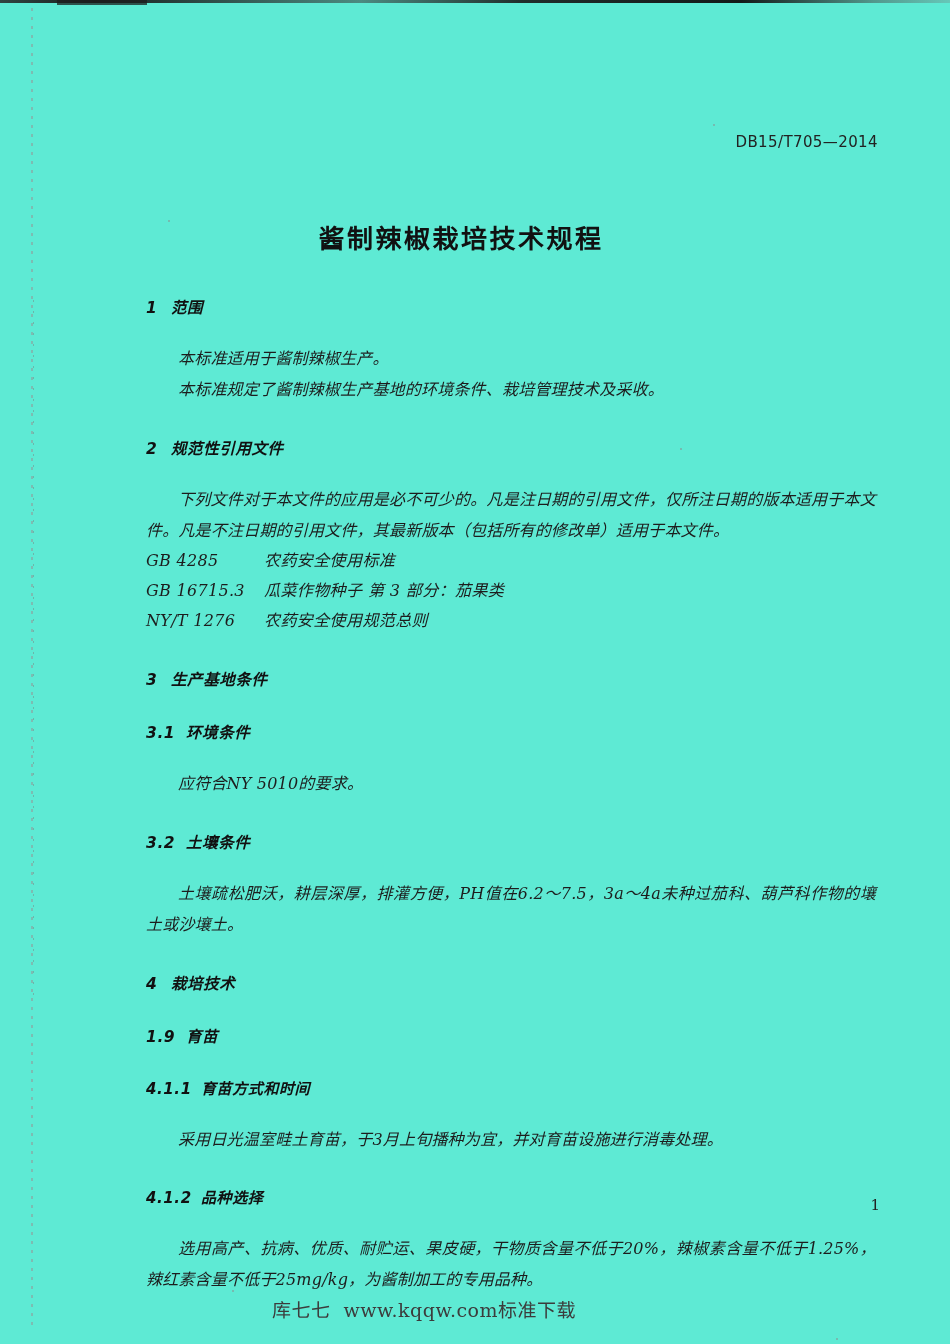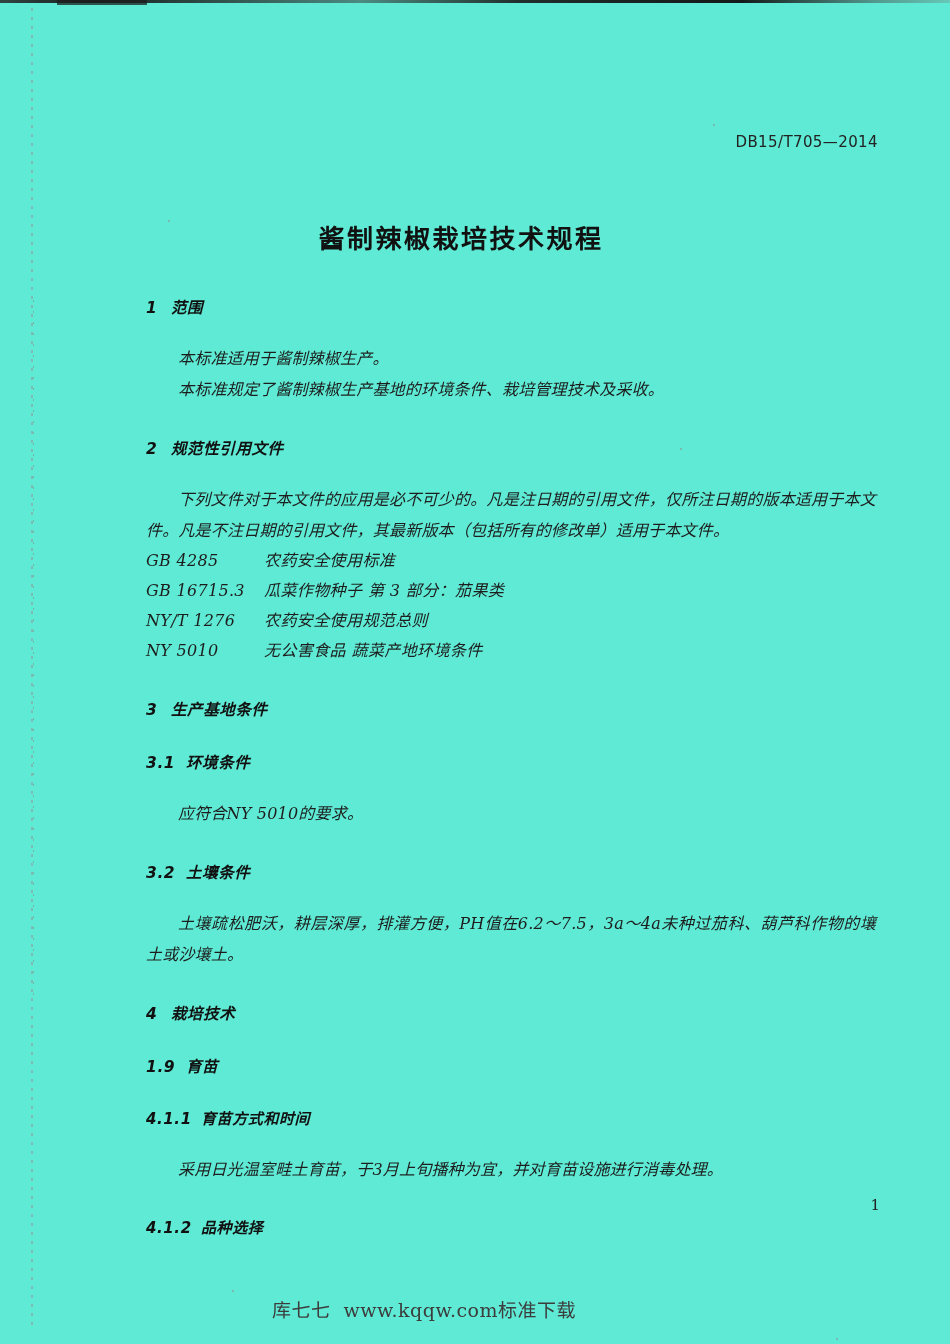--- a/index.html
+++ b/index.html
@@ -242,23 +242,20 @@
     <ul class="ref-list">
       <li>
         <span class="ref-code">GB  4285</span><span class="ref-title">农药安全使用标准</span>
       </li>
       <li>
         <span class="ref-code">GB  16715.3</span><span class="ref-title">瓜菜作物种子   第 3 部分：茄果类</span>
       </li>
       <li>
         <span class="ref-code">NY/T  1276</span><span class="ref-title">农药安全使用规范总则</span>
       </li>
-      <li>
-        <span class="ref-code">NY  5010</span><span class="ref-title">无公害食品  蔬菜产地环境条件</span>
-      </li>
     </ul>
 
     <div class="gap-sec"></div>
 
     <h2 class="clause lvl1">
       <span class="num">3</span><span class="txt">生产基地条件</span>
     </h2>
 
     <div class="gap-sec"></div>
 
@@ -295,20 +292,21 @@
     </h4>
     <div class="gap-head"></div>
     <p class="para indent">采用日光温室畦土育苗，于3月上旬播种为宜，并对育苗设施进行消毒处理。</p>
 
     <div class="gap-sec"></div>
 
     <h4 class="clause lvl3">
       <span class="num">4.1.2</span><span class="txt">品种选择</span>
     </h4>
     <div class="gap-head"></div>
+    <p class="para indent">选用高产、抗病、优质、耐贮运、果皮硬，干物质含量不低于20%，辣椒素含量不低于1.25%，辣红素含量不低于25mg/kg，为酱制加工的专用品种。</p>
 
   </div>
 
   <div class="page-number">1</div>
 
   <div class="footer-mark">
     <span>库七七</span>&nbsp;&nbsp;<span class="url">www.kqqw.com</span><span>标准下载</span>
   </div>
 
 </div>

